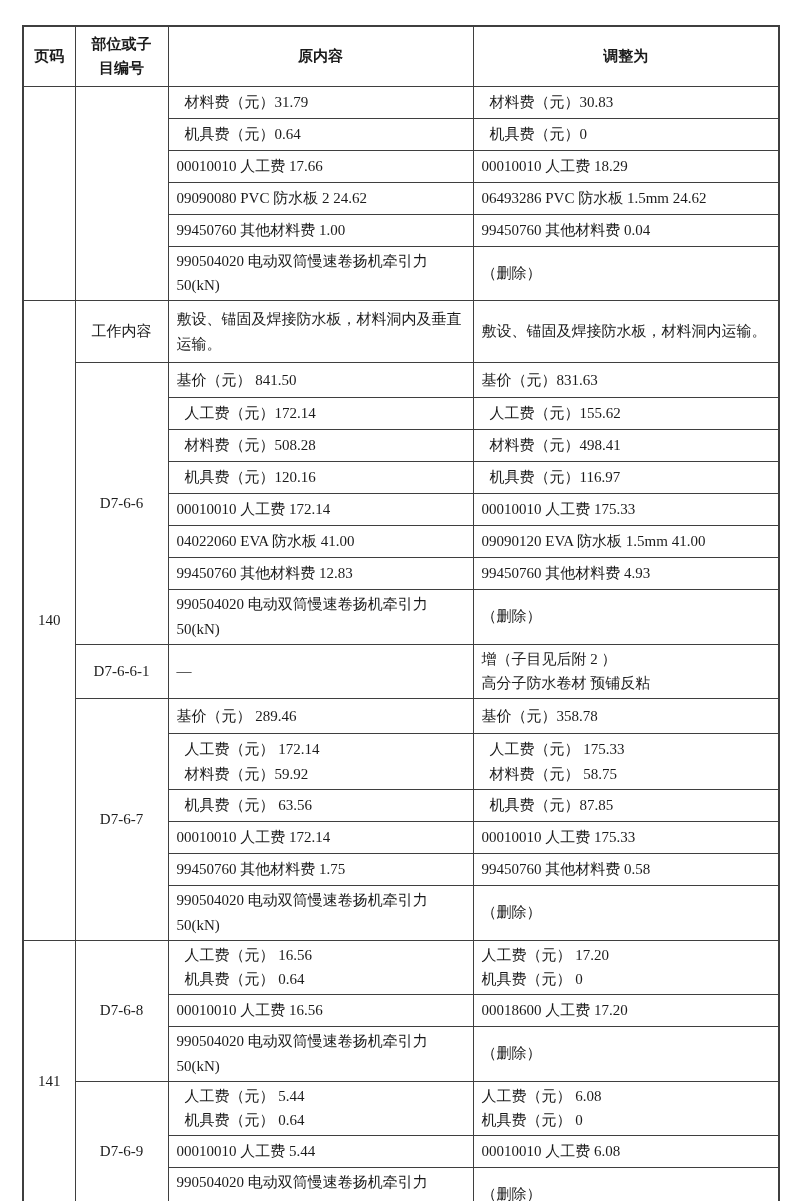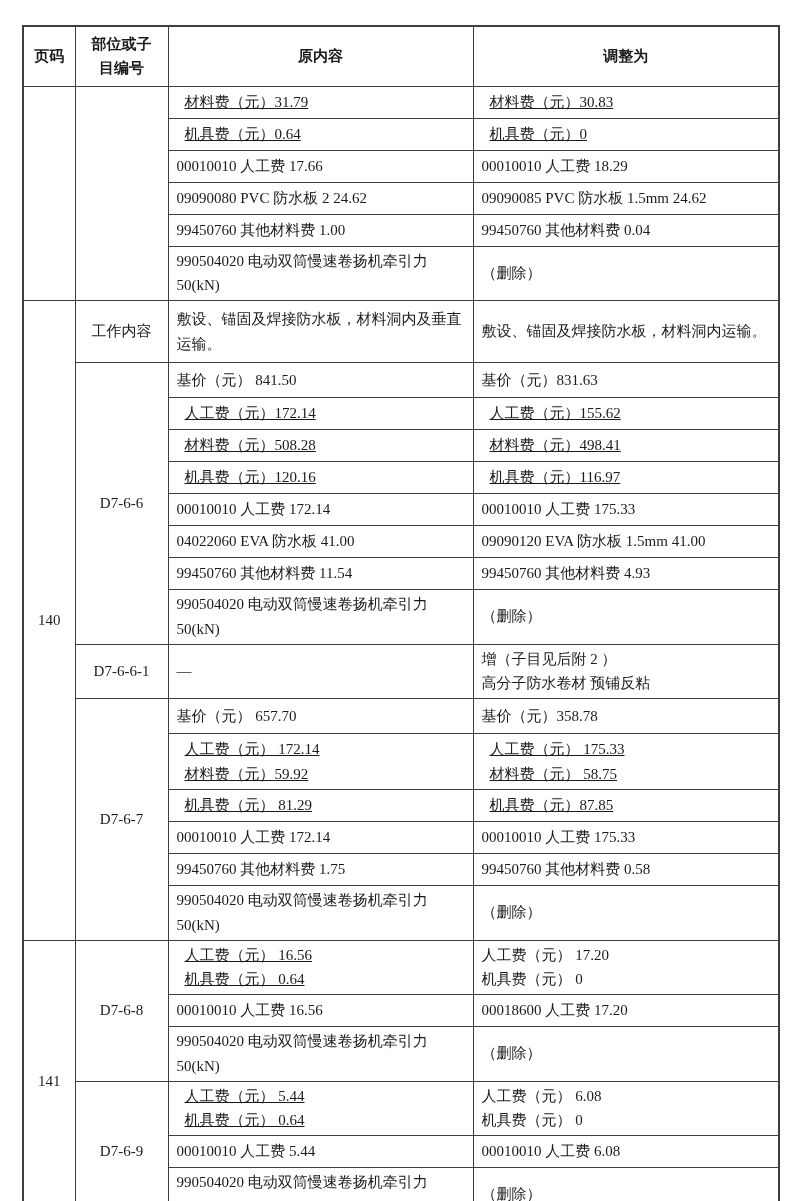--- a/index.html
+++ b/index.html
@@ -20,21 +20,21 @@
     border:1px solid #3f3f3f;
     padding:2px 8px;
     vertical-align:middle;
     overflow:hidden;
     line-height:1.65;
   }
   table.adj{border:2px solid #3f3f3f;}
   th{font-weight:bold;text-align:center;padding:2px 2px;}
   td.center{text-align:center;padding:2px 2px;}
   td.c{text-align:left;}
-  td.c.ind{padding-left:16px;text-decoration:underline;}
+  td.c.ind{padding-left:16px;}
   tr.h60{height:60px;margin-top:18px;}
   tr.h32{height:32px;}
   tr.h35{height:35px;}
   tr.h50{height:50px;}
   tr.h56{height:56px;}
   tr.h62{height:62px;}
   .ln{display:block;}
 </style>
 </head>
 <body>
@@ -68,21 +68,21 @@
   <tr class="h32">
     <td class="c ind">机具费（元）0.64</td>
     <td class="c ind">机具费（元）0</td>
   </tr>
   <tr class="h32">
     <td class="c">00010010 人工费 17.66</td>
     <td class="c">00010010 人工费 18.29</td>
   </tr>
   <tr class="h32">
     <td class="c">09090080 PVC 防水板 2 24.62</td>
-    <td class="c">09090085 PVC 防水板 1.5mm 24.62</td>
+    <td class="c">06493286 PVC 防水板 1.5mm 24.62</td>
   </tr>
   <tr class="h32">
     <td class="c">99450760 其他材料费 1.00</td>
     <td class="c">99450760 其他材料费 0.04</td>
   </tr>
   <tr class="h50">
     <td class="c">
       <span class="ln">990504020 电动双筒慢速卷扬机牵引力</span>
       <span class="ln">50(kN)</span>
     </td>
@@ -114,55 +114,55 @@
   </tr>
   <tr class="h32">
     <td class="c">00010010 人工费 172.14</td>
     <td class="c">00010010 人工费 175.33</td>
   </tr>
   <tr class="h32">
     <td class="c">04022060 EVA 防水板 41.00</td>
     <td class="c">09090120 EVA 防水板 1.5mm 41.00</td>
   </tr>
   <tr class="h32">
-    <td class="c">99450760 其他材料费 11.54</td>
+    <td class="c">99450760 其他材料费 12.83</td>
     <td class="c">99450760 其他材料费 4.93</td>
   </tr>
   <tr class="h50">
     <td class="c">
       <span class="ln">990504020 电动双筒慢速卷扬机牵引力</span>
       <span class="ln">50(kN)</span>
     </td>
     <td class="c">（删除）</td>
   </tr>
   <tr class="h50">
     <td class="center">D7-6-6-1</td>
     <td class="c">—</td>
     <td class="c">
       <span class="ln">增（子目见后附 2 ）</span>
       <span class="ln">高分子防水卷材 预铺反粘</span>
     </td>
   </tr>
   <tr class="h35">
     <td class="center" rowspan="6">D7-6-7</td>
-    <td class="c">基价（元）  657.70</td>
+    <td class="c">基价（元）  289.46</td>
     <td class="c">基价（元）358.78</td>
   </tr>
   <tr class="h56">
     <td class="c ind">
       <span class="ln">人工费（元） 172.14</span>
       <span class="ln">材料费（元）59.92</span>
     </td>
     <td class="c ind">
       <span class="ln">人工费（元） 175.33</span>
       <span class="ln">材料费（元） 58.75</span>
     </td>
   </tr>
   <tr class="h32">
-    <td class="c ind">机具费（元） 81.29</td>
+    <td class="c ind">机具费（元） 63.56</td>
     <td class="c ind">机具费（元）87.85</td>
   </tr>
   <tr class="h32">
     <td class="c">00010010 人工费 172.14</td>
     <td class="c">00010010 人工费 175.33</td>
   </tr>
   <tr class="h32">
     <td class="c">99450760 其他材料费 1.75</td>
     <td class="c">99450760 其他材料费 0.58</td>
   </tr>

